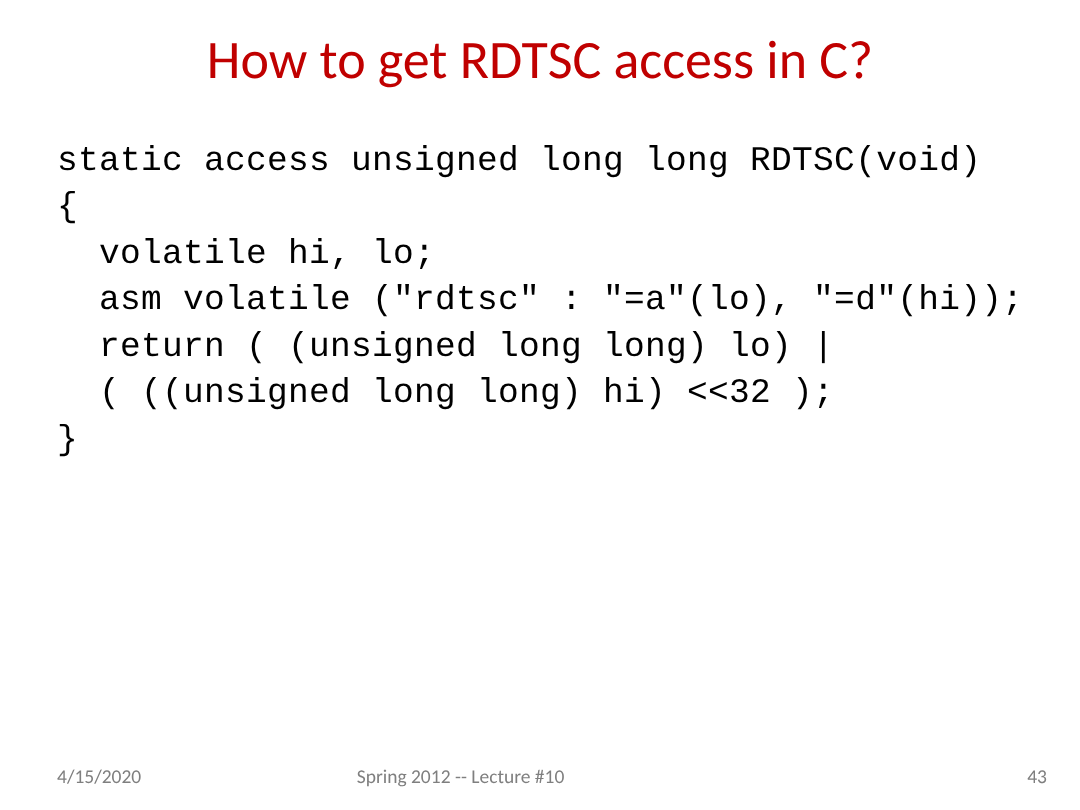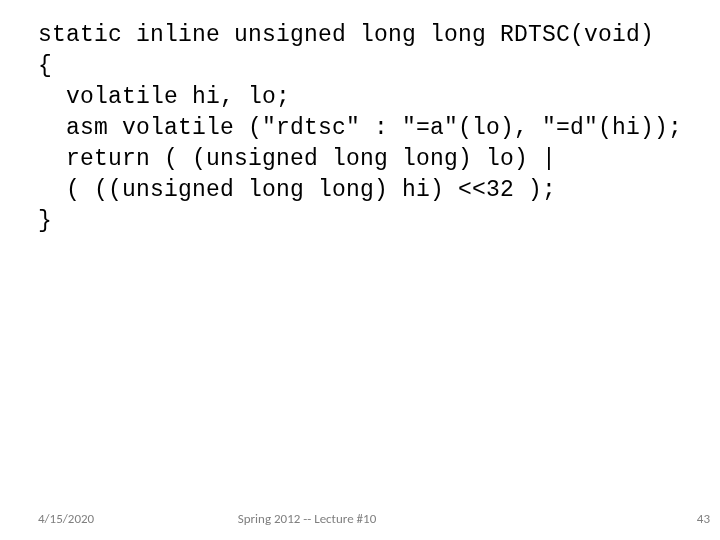--- a/index.html
+++ b/index.html
@@ -54,31 +54,32 @@
   .footer .center {
     position: absolute;
     left: 0;
     width: 614px;
     text-align: center;
     bottom: 0;
     margin-top: 24px;
   }
   .footer .pagenum {
     position: absolute;
-    right: 10px;
+    right: 22px;
     bottom: 0;
   }
 </style>
 </head>
 <body>
 
 <div class="slide">
 
+  <div class="title">How to get RDTSC access in C?</div>
 
-  <div class="code"><span>static inline unsigned long long RDTSC(void)</span>
+  <div class="code"><span>static access unsigned long long RDTSC(void)</span>
 <span>{</span>
 <span>  volatile hi, lo;</span>
 <span>  asm volatile ("rdtsc" : "=a"(lo), "=d"(hi));</span>
 <span>  return ( (unsigned long long) lo) |</span>
 <span>  ( ((unsigned long long) hi) &lt;&lt;32 );</span>
 <span>}</span></div>
 
   <div class="footer">
     <span class="date">4/15/2020</span>
     <span class="center">Spring 2012 -- Lecture #10</span>

